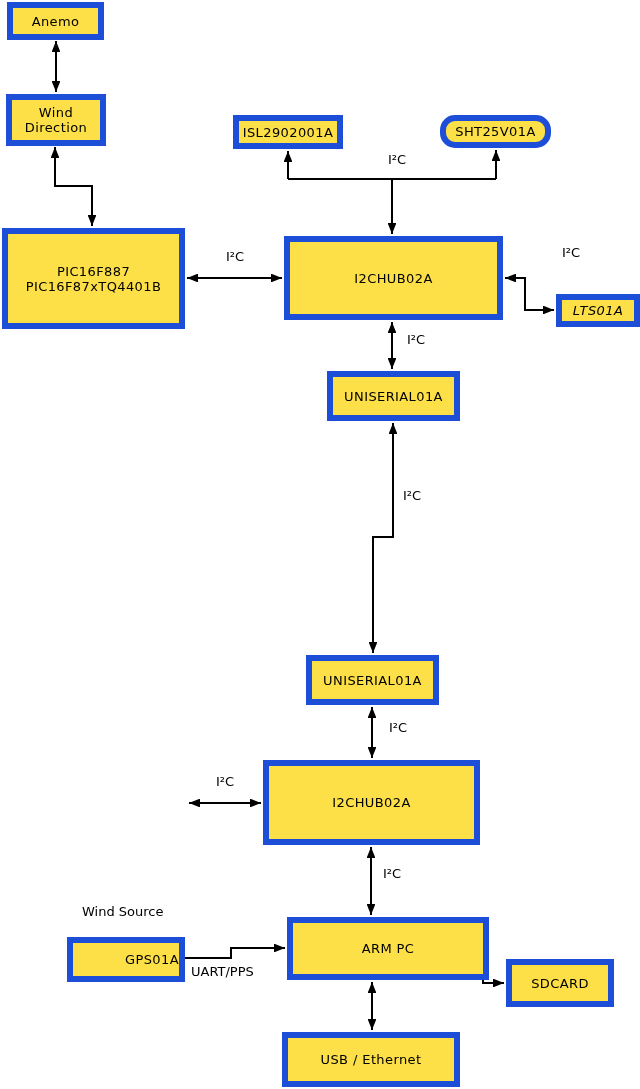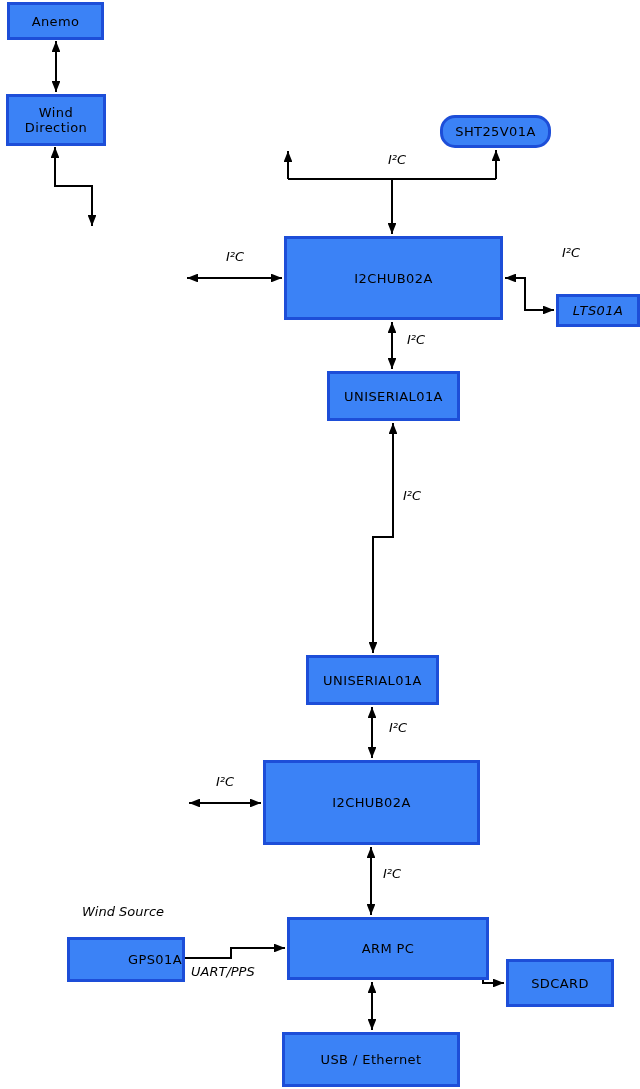--- a/index.html
+++ b/index.html
@@ -24,38 +24,37 @@
     height: 1089px;
   }
   .edges path {
     fill: none;
     stroke: #000000;
     stroke-width: 2;
   }
   .box {
     position: absolute;
     box-sizing: border-box;
-    background: #3b82f6;
-    border: 3px solid #1d4ed8;
+    background: #fde047;
+    border: 6px solid #1d4ed8;
     display: flex;
     flex-direction: column;
     align-items: center;
     justify-content: center;
     text-align: center;
     font-size: 13px;
     line-height: 15px;
     letter-spacing: 0.4px;
     white-space: nowrap;
   }
   .lbl {
     position: absolute;
     font-size: 13px;
     line-height: 15px;
     white-space: nowrap;
-    font-style: italic;
   }
   
   #n-anemo      { left: 7px;   top: 2px;    width: 97px;  height: 38px; }
   #n-wind       { left: 6px;   top: 94px;   width: 100px; height: 52px; }
   #n-pic        { left: 2px;   top: 228px;  width: 183px; height: 101px; }
   #n-isl        { left: 233px; top: 115px;  width: 110px; height: 34px; }
   #n-sht        { left: 440px; top: 115px;  width: 111px; height: 33px; border-radius: 15px; }
   #n-hub1       { left: 284px; top: 236px;  width: 219px; height: 84px; }
   #n-lts        { left: 556px; top: 294px;  width: 84px;  height: 33px; font-style: italic; }
   #n-uni1       { left: 327px; top: 371px;  width: 133px; height: 50px; }
@@ -109,21 +108,28 @@
 
   <div class="box" id="n-anemo">
     <span>Anemo</span>
   </div>
 
   <div class="box" id="n-wind">
     <span>Wind</span>
     <span>Direction</span>
   </div>
 
+  <div class="box" id="n-pic">
+    <span>PIC16F887</span>
+    <span>PIC16F87xTQ4401B</span>
+  </div>
 
+  <div class="box" id="n-isl">
+    <span>ISL2902001A</span>
+  </div>
 
   <div class="box" id="n-sht">
     <span>SHT25V01A</span>
   </div>
 
   <div class="box" id="n-hub1">
     <span>I2CHUB02A</span>
   </div>
 
   <div class="box" id="n-lts">

